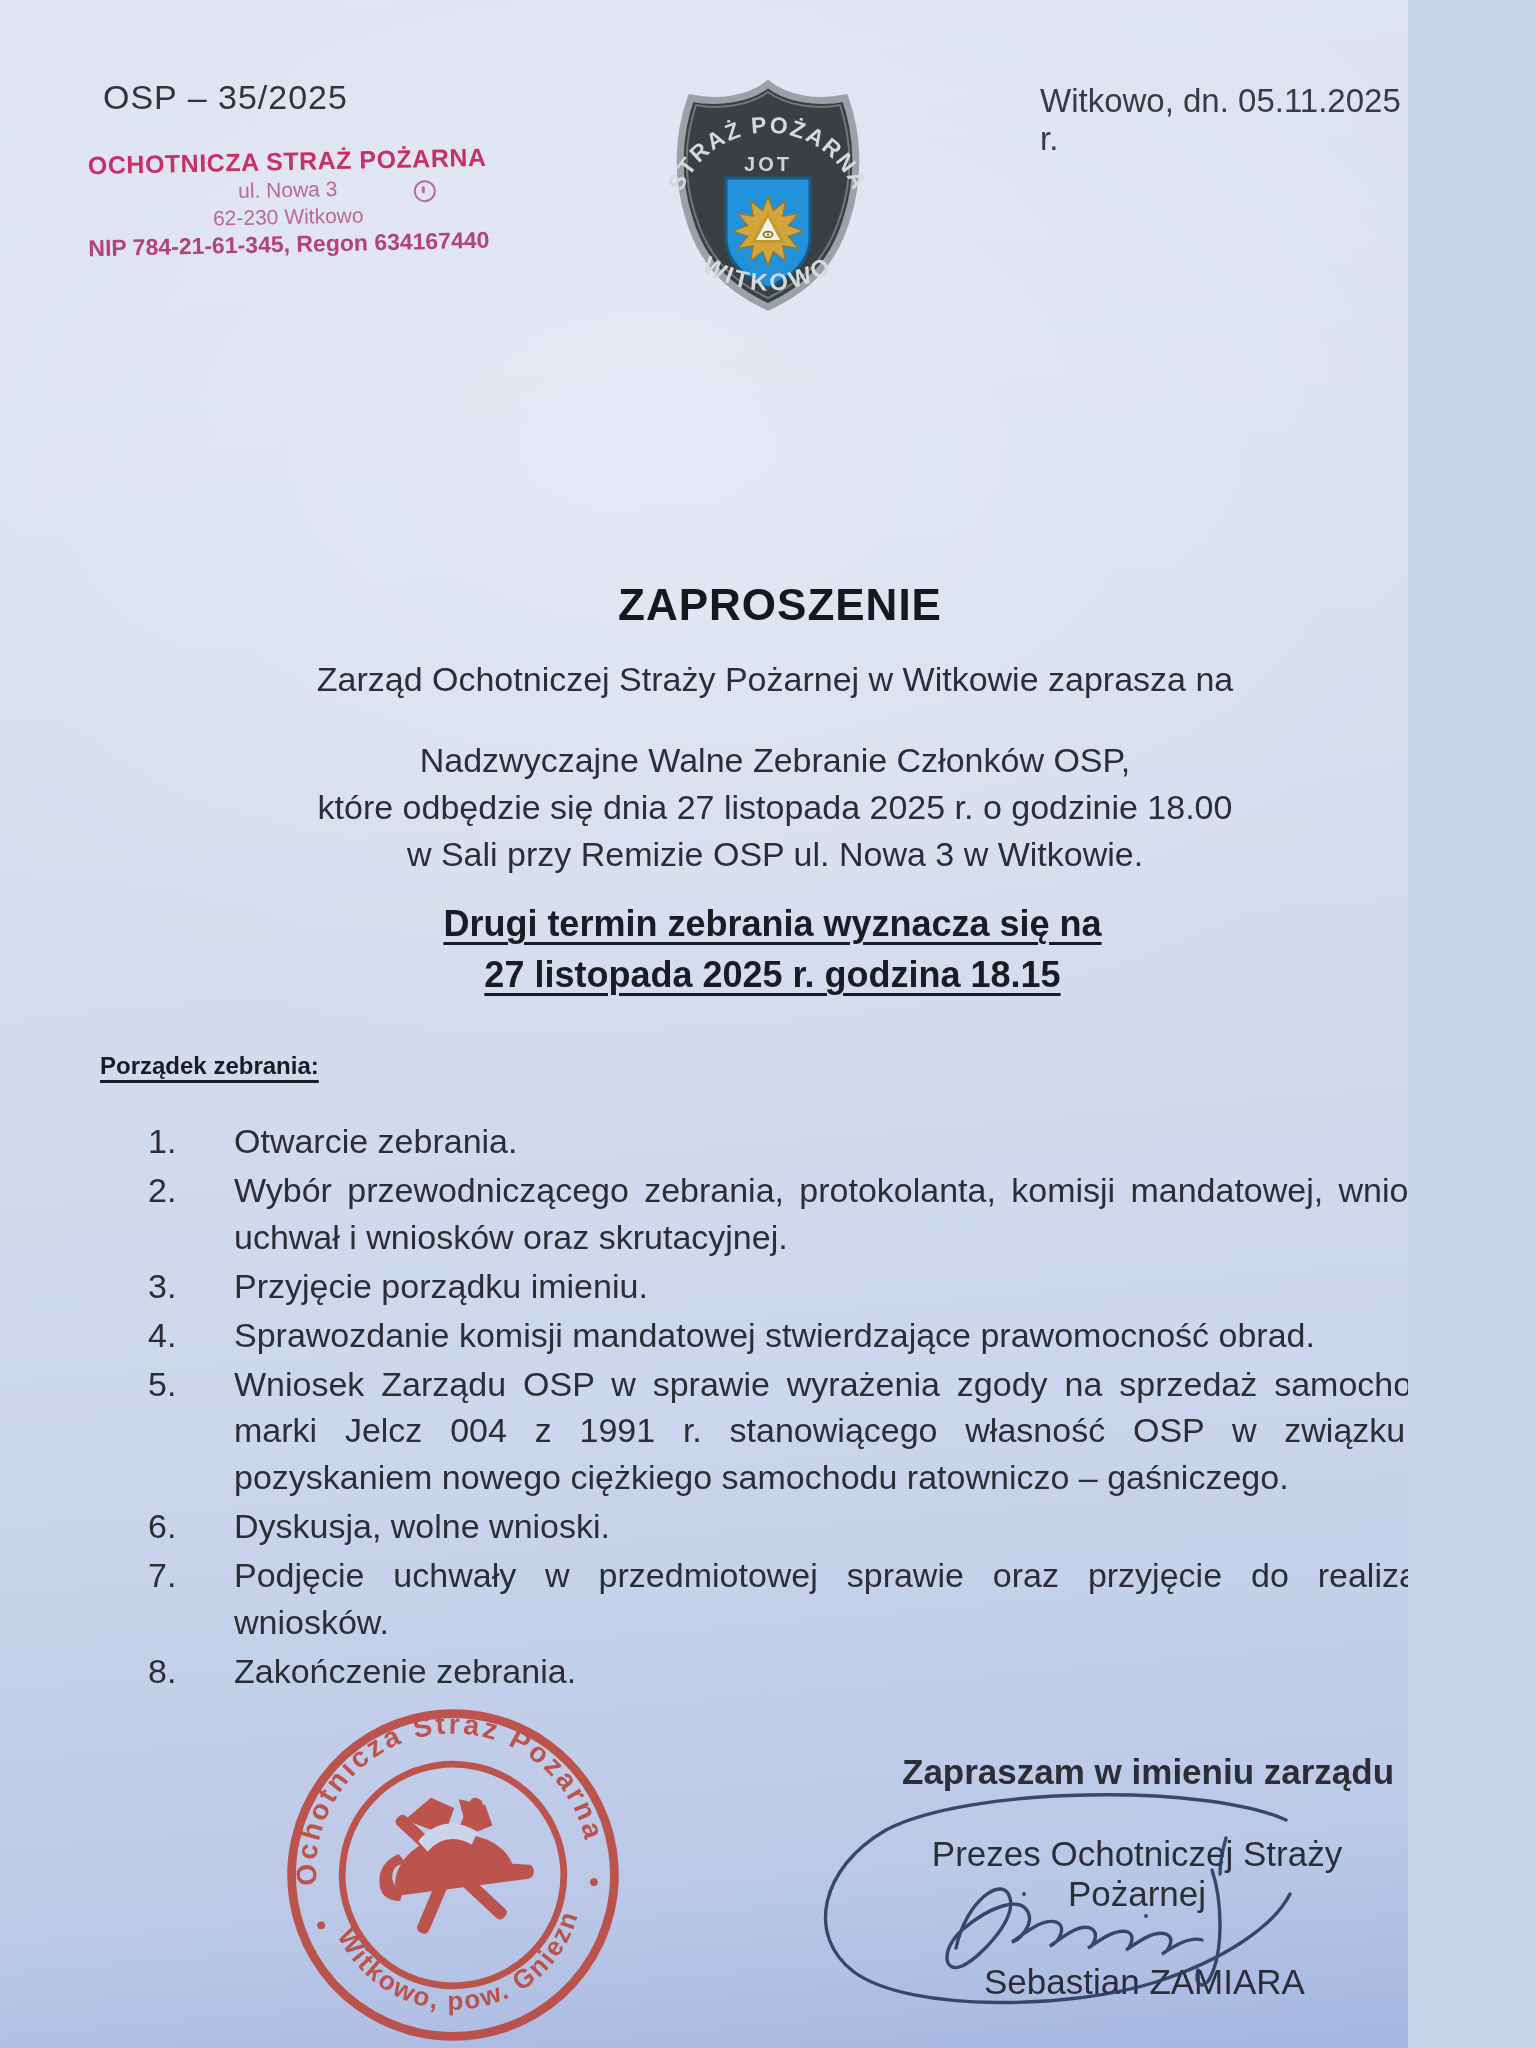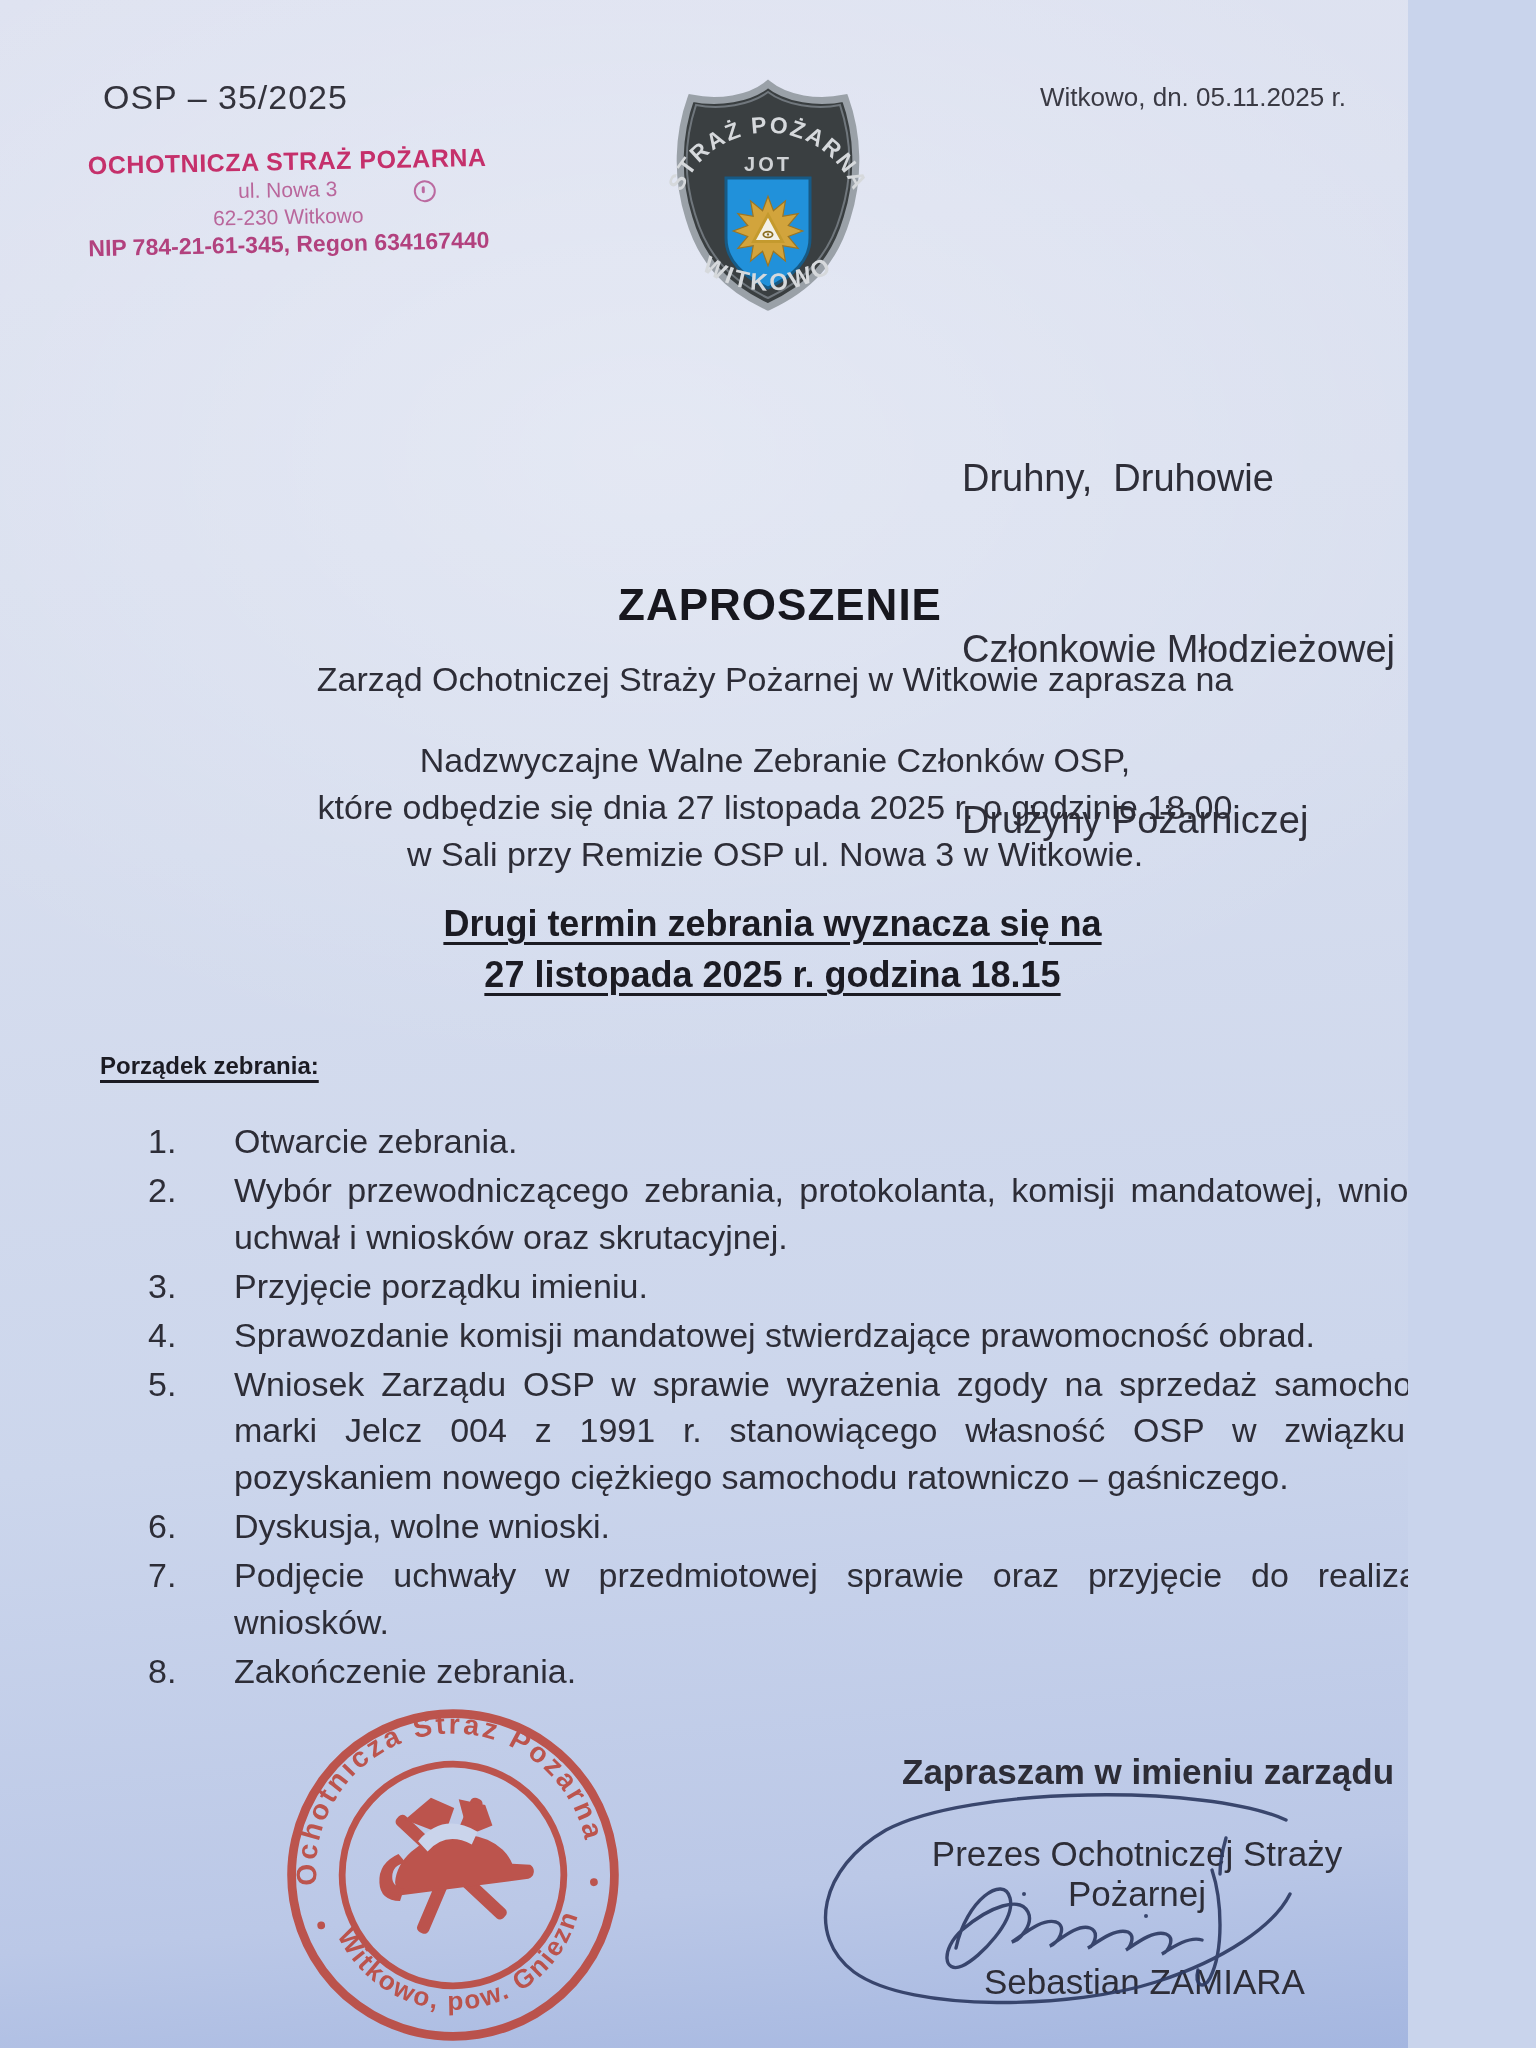--- a/index.html
+++ b/index.html
@@ -11,21 +11,21 @@
   #paper{
     position:relative;width:1408px;height:2048px;overflow:hidden;
     background:
       radial-gradient(ellipse 1400px 900px at 46% 22%, rgba(255,255,255,.28), rgba(255,255,255,0) 70%),
       linear-gradient(175deg,#dfe3f1 0%,#d6ddee 40%,#ccd6ec 68%,#bbc8e7 90%,#a4b6e0 100%);
     color:#2d2d37;
   }
   .abs{position:absolute;}
   
   .ref{left:103px;top:78px;font-size:34px;letter-spacing:1px;color:#33333c;}
-  .dateline{left:1040px;top:82px;font-size:26px;color:#3a3a44;}
+  .dateline{left:1040px;top:82px;font-size:33px;color:#3a3a44;}
   
   .sender{left:78px;top:146px;width:420px;text-align:center;transform:rotate(-1.2deg);line-height:1.25;}
   .sender .s1{font-size:25px;font-weight:bold;letter-spacing:.5px;color:#c5306b;}
   .sender .s2{font-size:21px;color:#b9679c;}
   .sender .s3{font-size:23px;font-weight:bold;color:#b2417e;}
   .sender .row{position:relative;}
   .mark{
     position:absolute;right:62px;top:6px;width:18px;height:18px;border:2px solid #bb6aa0;
     border-radius:50%;display:inline-block;
   }
@@ -86,25 +86,20 @@
       <polygon points="0,-60 -9.3,-34.8 -30,-52 -25.5,-25.5 -52,-30 -34.8,-9.3 -60,0 -34.8,9.3 -52,30 -25.5,25.5 -30,52 -9.3,34.8 0,60 9.3,34.8 30,52 25.5,25.5 52,30 34.8,9.3 60,0 34.8,-9.3 52,-30 25.5,-25.5 30,-52 9.3,-34.8" fill="#d2a43c" stroke="#9b7524" stroke-width="2"></polygon>
       <polygon points="0,-28 25,18 -25,18" fill="#f3f1e8" stroke="#c49a2e" stroke-width="5"></polygon>
       <ellipse cx="0" cy="6" rx="8" ry="5" fill="none" stroke="#8a6d20" stroke-width="3"></ellipse>
       <circle cx="0" cy="6" r="2" fill="#8a6d20"></circle>
     </g>
     <text font-size="24" font-weight="bold" fill="#d6d9dc" letter-spacing="3">
       <textPath href="#arcBottom" startOffset="50%" text-anchor="middle">WITKOWO</textPath>
     </text>
   </svg>
 
-  <div class="abs addressee">
-    <div>Druhny,  Druhowie</div>
-    <div>Członkowie Młodzieżowej</div>
-    <div>Drużyny Pożarniczej</div>
-  </div>
 
   <div class="abs title">ZAPROSZENIE</div>
   <div class="abs intro">Zarząd Ochotniczej Straży Pożarnej w Witkowie zaprasza na</div>
 
   <div class="abs event">
     <div>Nadzwyczajne Walne Zebranie Członków OSP,</div>
     <div>które odbędzie się dnia 27 listopada 2025 r. o godzinie 18.00</div>
     <div>w Sali przy Remizie OSP ul. Nowa 3 w Witkowie.</div>
   </div>
 

